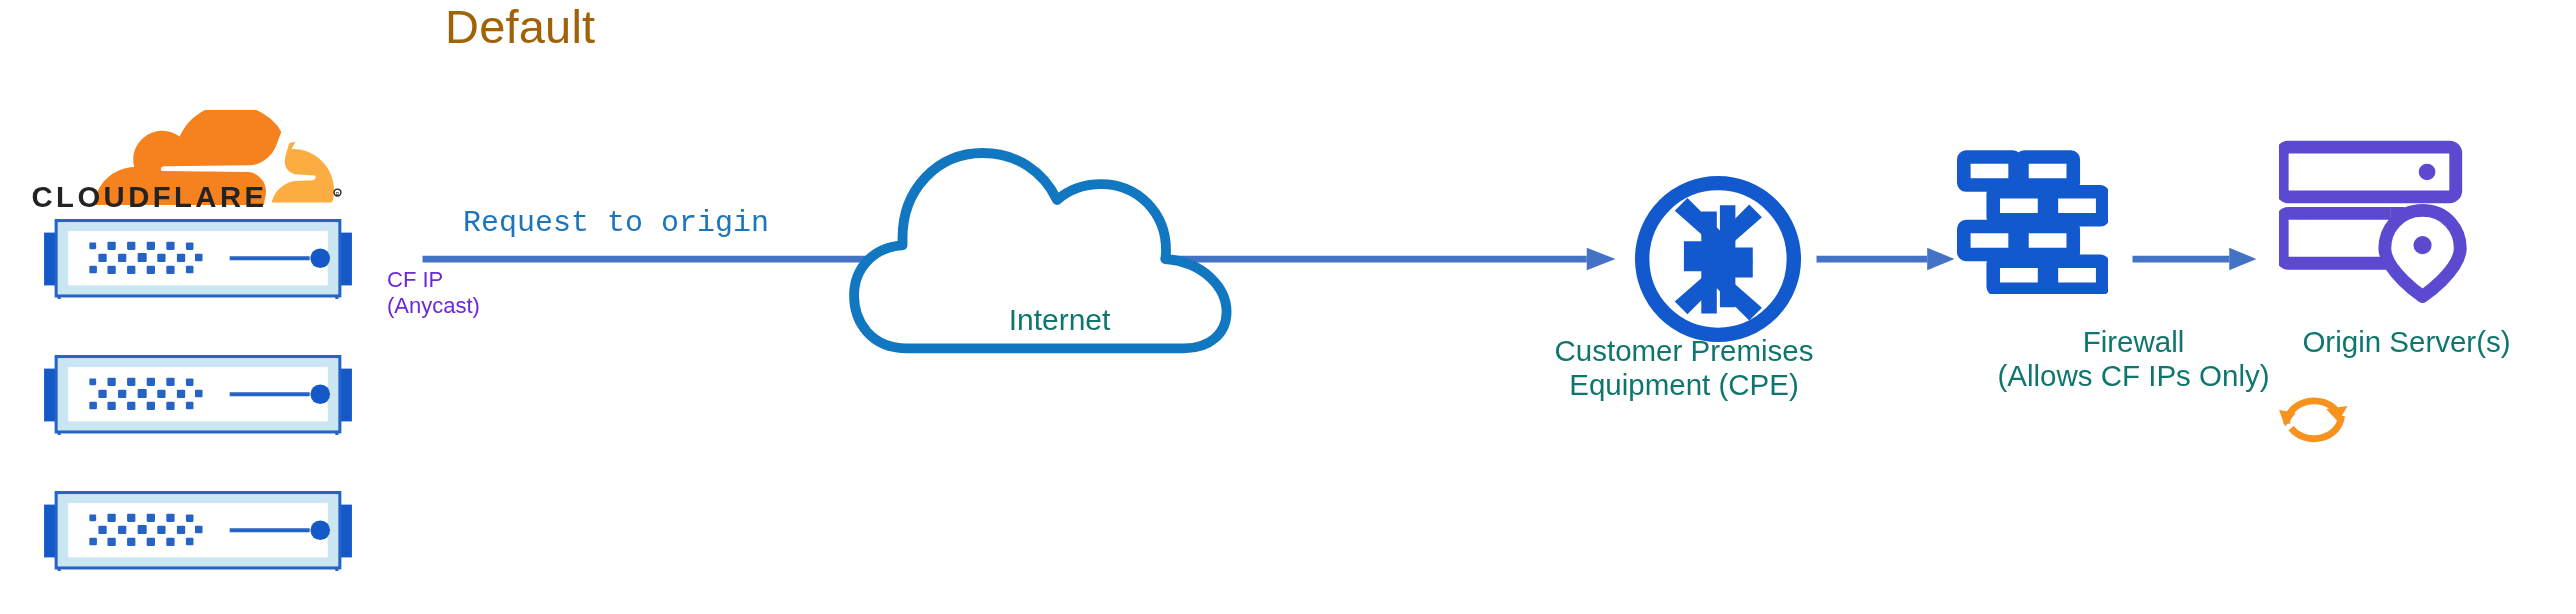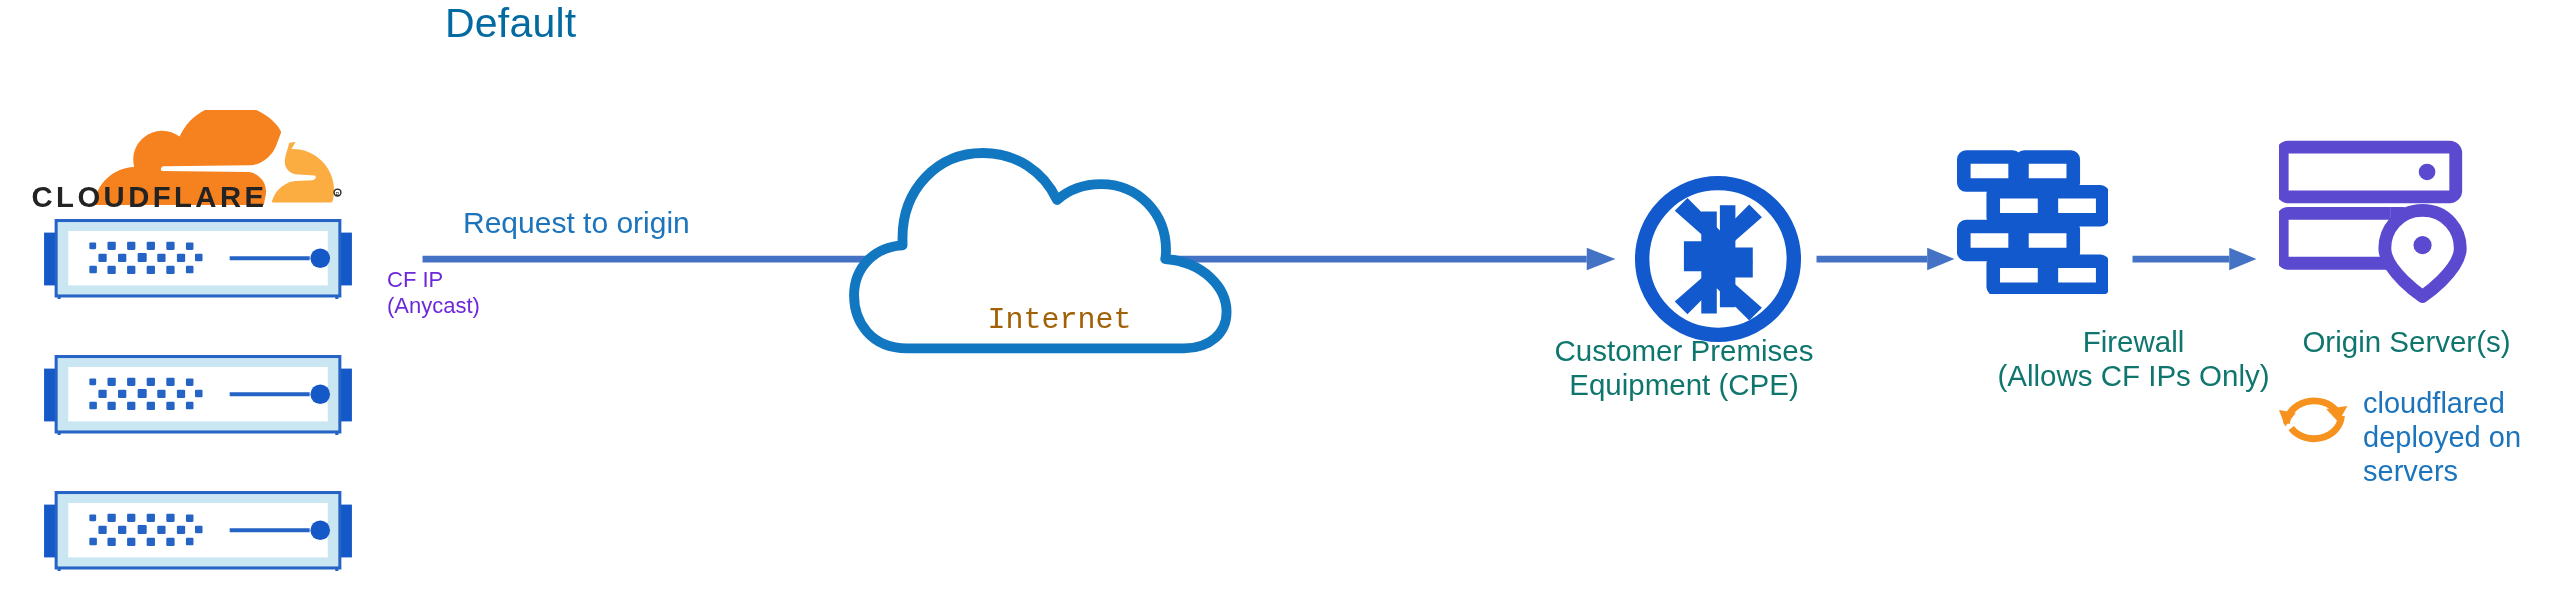--- a/index.html
+++ b/index.html
@@ -17,23 +17,23 @@
     height: 614px;
     background: #ffffff;
     overflow: hidden;
   }
   .abs { position: absolute; }
 
   
   #diagram-title {
     left: 445px;
     top: 3px;
-    font-size: 41px;
+    font-size: 47px;
     line-height: 1.0;
-    color: #0369a1;
+    color: #a16207;
     letter-spacing: 0.2px;
     white-space: nowrap;
   }
 
   
   #cf-logo {
     left: 29px;
     top: 110px;
     width: 318px;
     height: 95px;
@@ -58,37 +58,37 @@
     line-height: 1.14;
     text-align: center;
     white-space: pre-line;
   }
   #label-request {
     left: 463px;
     top: 206px;
     font-size: 30px;
     color: #1C75BC;
     white-space: nowrap;
+    font-family: Liberation Mono, monospace;
   }
   #label-cfip {
     left: 387px;
     top: 267px;
     font-size: 22px;
     line-height: 1.16;
     color: #6d28d9;
     white-space: pre-line;
   }
   #label-internet {
     left: 908px;
     top: 303px;
     width: 303px;
     text-align: center;
     font-size: 30px;
-    color: #a16207;
-    font-family: Liberation Mono, monospace;
+    color: #0f766e;
   }
   #label-cpe {
     left: 1506px;
     top: 334px;
     width: 356px;
   }
   #label-firewall {
     left: 1963px;
     top: 325px;
     width: 341px;
@@ -315,18 +315,15 @@
   <svg class="abs" style="left:2276px; top:384px; width:76px; height:70px;" viewBox="0 0 100 92">
 
     <path d="M14 52 A36 31 0 0 1 80 36" fill="none" stroke="#F7921E" stroke-width="9" stroke-linecap="butt"></path>
     <polygon points="82,50 66,33 94,29" fill="#F7921E"></polygon>
 
     <polygon points="4,34 26,38 12,56" fill="#F7921E"></polygon>
 
     <path d="M86 42 A36 31 0 0 1 20 58" fill="none" stroke="#F7921E" stroke-width="9" stroke-linecap="butt"></path>
   </svg>
 
-  <div class="abs" id="label-cloudflared">cloudflared
-deployed on
-servers</div>
 
 </div>
 
 
 </body></html>

